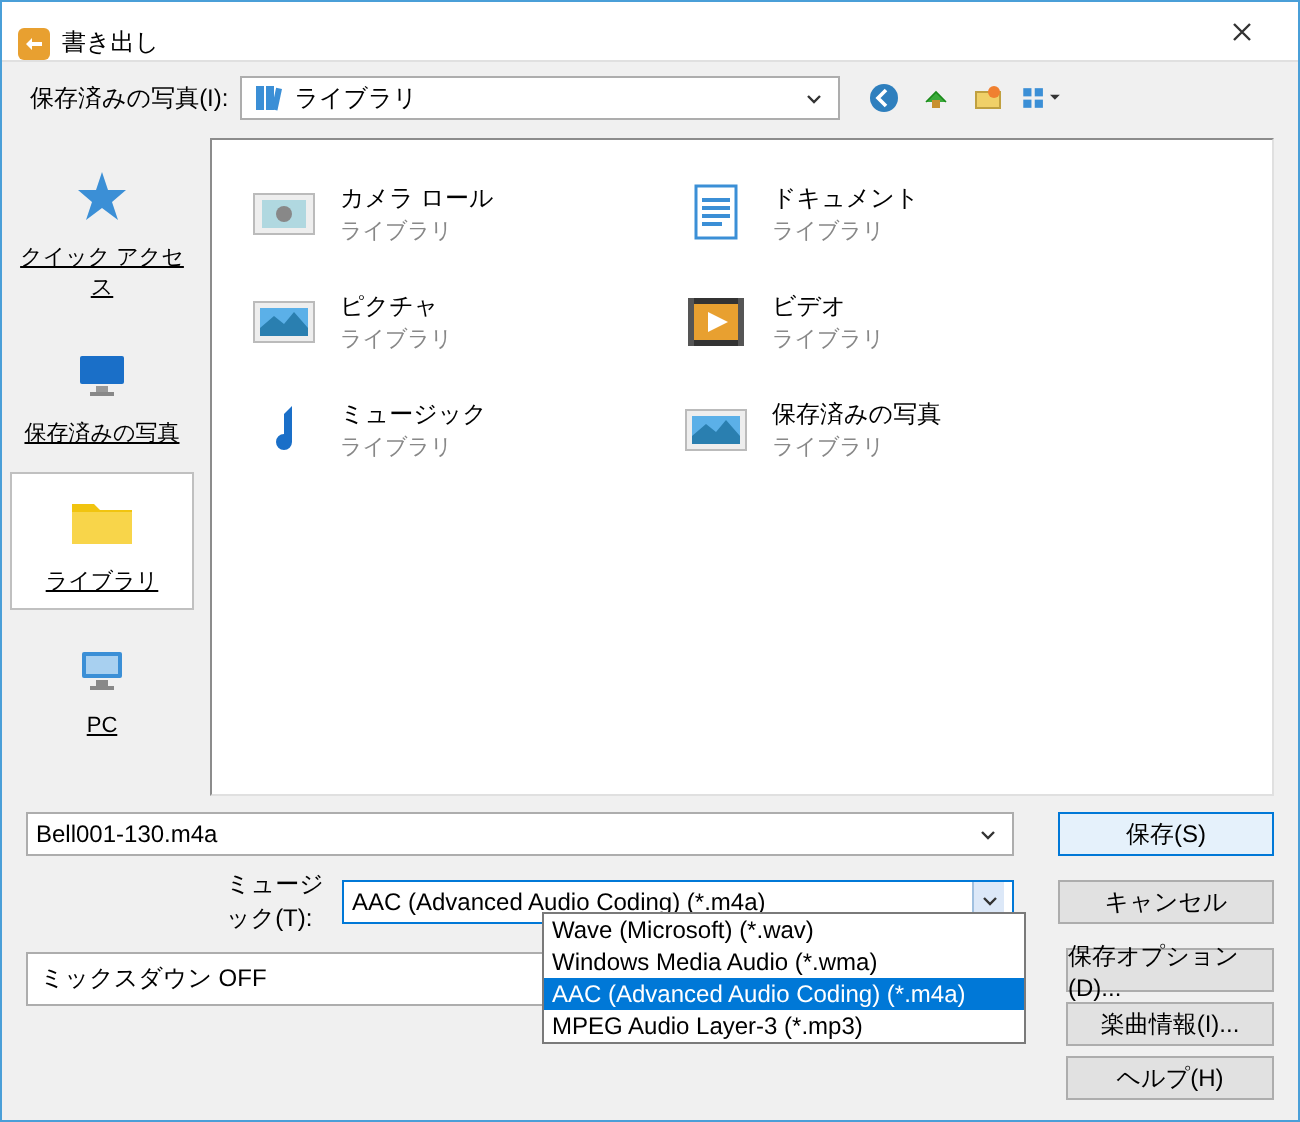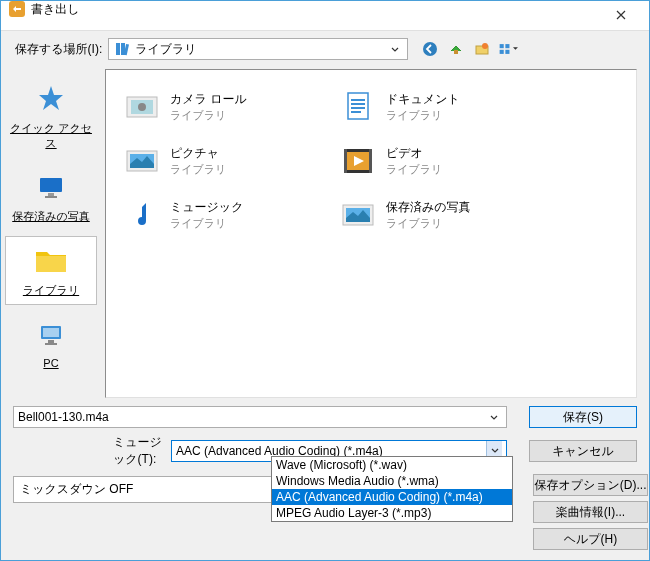--- a/index.html
+++ b/index.html
@@ -1,17 +1,17 @@
 <!DOCTYPE html>
 <html><head>
 <meta charset="utf-8">
 <style>
 * { box-sizing: border-box; margin: 0; padding: 0; font-family: "Yu Gothic UI", "Meiryo", sans-serif; font-size: 12px; }
 body { background: #fff; width: 650px; height: 561px; border: 1px solid #4a9fd8; overflow: hidden; }
-.titlebar { height: 30px; background: #fff; display: flex; align-items: flex-start; padding: 0 8px; border-bottom: 1px solid #e0e0e0; }
+.titlebar { height: 30px; background: #fff; display: flex; align-items: flex-end; padding: 0 8px; border-bottom: 1px solid #e0e0e0; }
 .titlebar .icon { width: 16px; height: 16px; background: #e8a030; border-radius: 3px; position: relative; margin-right: 6px; display: flex; align-items: center; justify-content: center; }
 .titlebar .icon svg { width: 12px; height: 12px; }
 .titlebar .title { flex: 1; font-size: 12px; }
 .titlebar .close { width: 40px; height: 28px; display: flex; align-items: center; justify-content: center; cursor: pointer; }
 .titlebar .close svg { width: 10px; height: 10px; }
 .toolbar { height: 36px; display: flex; align-items: center; padding: 4px 14px; background: #f0f0f0; }
 .toolbar .lbl { margin-right: 6px; }
 .toolbar .location { flex: 0 0 300px; height: 22px; border: 1px solid #adadad; background: #fff; display: flex; align-items: center; padding: 0 4px; position: relative; }
 .toolbar .location .locicon { width: 18px; height: 18px; margin-right: 4px; }
 .toolbar .location .loctext { flex: 1; }
@@ -37,41 +37,41 @@
 .row .field { flex: 1; height: 22px; border: 1px solid #adadad; background: #fff; display: flex; align-items: center; padding: 0 4px; position: relative; }
 .row .field .fval { flex: 1; }
 .row .field .farrow { width: 16px; text-align: center; }
 .row .btn { width: 108px; height: 22px; border: 1px solid #adadad; background: #e1e1e1; display: flex; align-items: center; justify-content: center; cursor: pointer; margin-left: 14px; }
 .row .btn.primary { border: 1px solid #0078d7; background: #e5f1fb; }
 .dropdown { position: absolute; left: 258px; right: 124px; top: 22px; background: #fff; border: 1px solid #7a7a7a; z-index: 10; }
 .dropdown .opt { padding: 1px 4px; cursor: pointer; }
 .dropdown .opt.sel { background: #0078d7; color: #fff; }
 .infobox { border: 1px solid #adadad; background: #fff; padding: 4px 6px; margin-top: 2px; font-size: 11px; line-height: 1.4; width: 420px; }
 .rightbtns { display: flex; flex-direction: column; gap: 5px; width: 104px; }
-.rightbtns .btn { width: 115px; height: 22px; border: 1px solid #adadad; background: #e1e1e1; display: flex; align-items: center; justify-content: center; cursor: pointer; }
+.rightbtns .btn { width: 104px; height: 22px; border: 1px solid #adadad; background: #e1e1e1; display: flex; align-items: center; justify-content: center; cursor: pointer; }
 </style>
 </head>
 <body>
 
 <div class="titlebar">
   <span class="icon">
     <svg viewBox="0 0 12 12">
         <path d="M2 6 L5 3 L5 5 L10 5 L10 7 L5 7 L5 9 Z" fill="#fff"></path>
       </svg>
   </span>
   <span class="title">書き出し</span>
   <span class="close">
     <svg viewBox="0 0 10 10">
         <path d="M1 1 L9 9 M9 1 L1 9" stroke="#333" stroke-width="1.2"></path>
       </svg>
   </span>
 </div>
 
 <div class="toolbar">
-  <span class="lbl">保存する場所(I):</span>
+  <span class="lbl">保存済みの写真(I):</span>
   <div class="location">
     <span class="locicon">
       <svg viewBox="0 0 18 18">
           <rect x="3" y="3" width="4" height="12" fill="#3b8fd6"></rect>
           <rect x="8" y="3" width="4" height="12" fill="#3b8fd6"></rect>
           <rect x="12" y="4" width="3" height="11" fill="#3b8fd6" transform="rotate(12 13 9)"></rect>
         </svg>
     </span>
     <span class="loctext">ライブラリ</span>
     <span class="locarrow">

